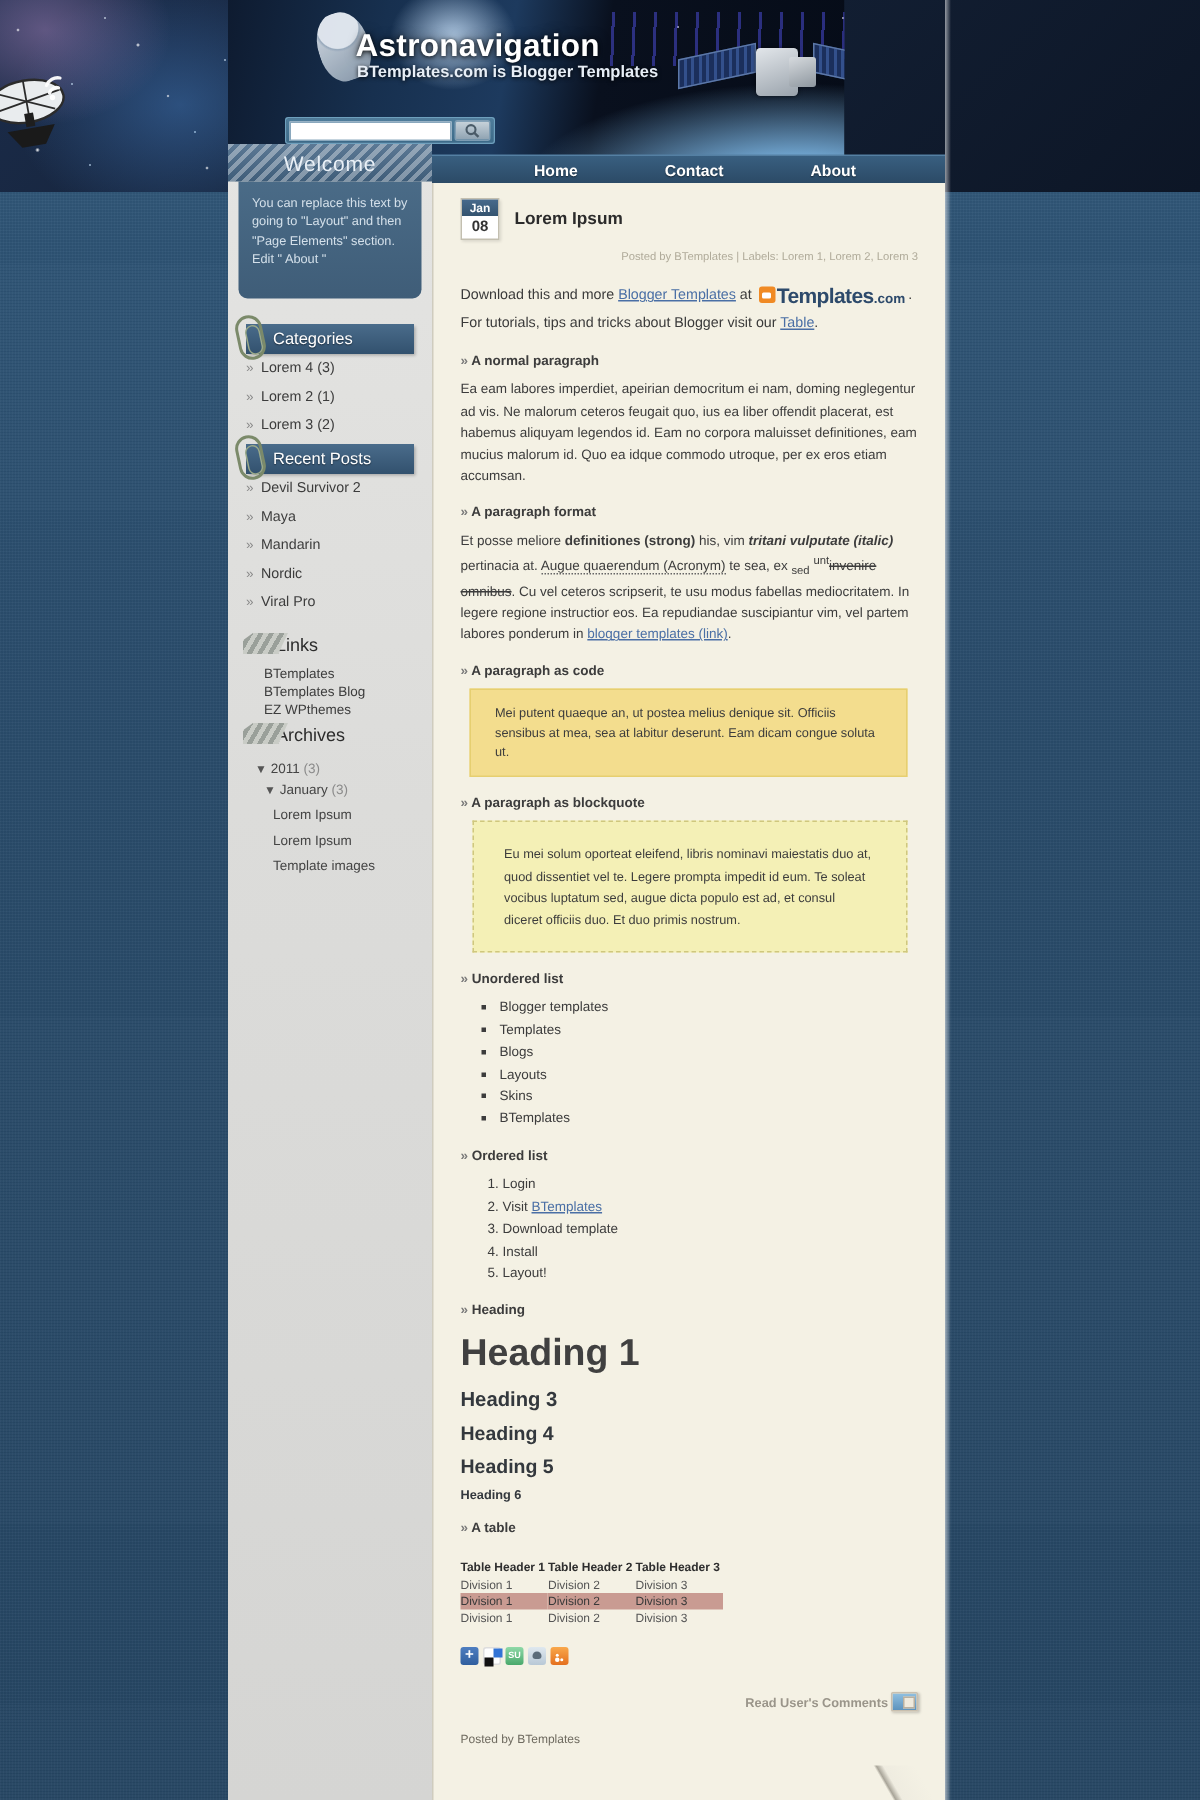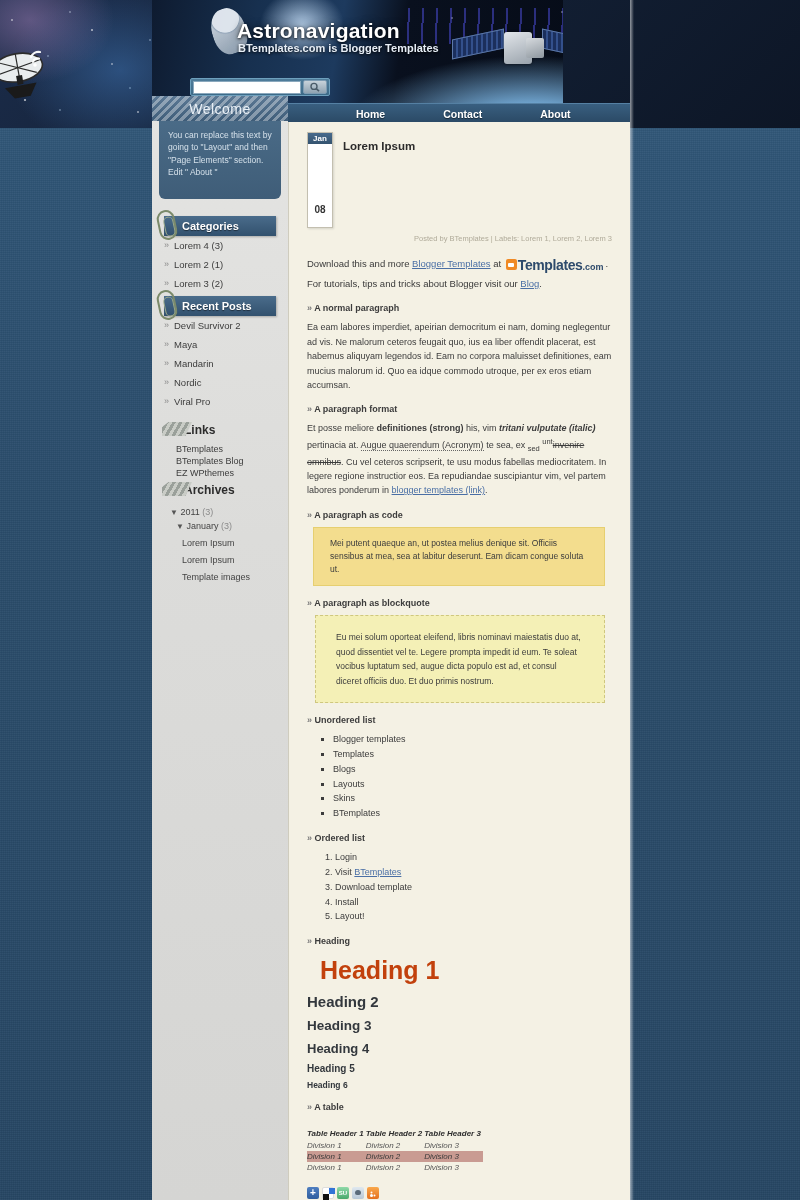--- a/index.html
+++ b/index.html
@@ -172,21 +172,21 @@
     padding:8px 9px; color:#d4e0ea; font-size:8.5px; line-height:1.45;
   }
   .widget{ position:absolute; left:0; width:136px; }
   .widget-head{
     position:relative; height:20px; margin-left:12px; width:112px;
     background:linear-gradient(180deg,#4a6c8b,#32516e);
     display:flex; align-items:center;
     box-shadow:1px 1px 2px rgba(0,0,0,.25);
   }
   .widget-head span{
-    color:#fff; font-size:11px; font-weight:bold; margin-left:18px;
+    color:#fff; font-size:11px; font-weight:normal; margin-left:18px;
     text-shadow:0 1px 1px rgba(0,0,0,.5);
   }
   .clip{
     position:absolute; left:-6px; top:-6px; width:18px; height:30px;
     border:2px solid #7b8a6a; border-radius:9px;
     transform:rotate(-12deg);
     background:transparent;
   }
   .clip:after{
     content:""; position:absolute; left:4px; top:5px; width:8px; height:18px;
@@ -228,21 +228,21 @@
   .post{ position:relative; padding:10px 18px 0 18px; }
   .post-head{ display:flex; align-items:flex-start; gap:10px; }
   .datebox{
     width:26px; border:1px solid #c3bfb0; background:#fff;
     text-align:center; box-shadow:1px 1px 2px rgba(0,0,0,.12);
   }
   .datebox .m{
     background:linear-gradient(180deg,#476a8c,#34536f); color:#fff;
     font-size:8px; font-weight:bold; padding:1px 0;
   }
-  .datebox .d{ color:#333; font-size:10px; font-weight:bold; padding:12px 0;margin-top:48px; }
+  .datebox .d{ color:#333; font-size:10px; font-weight:bold; padding:2px 0; }
   .post-title{
     font-size:11.5px; font-weight:bold; color:#2b2b2b; margin-top:8px;
   }
   .post-meta{
     text-align:right; font-size:7.5px; color:#b0ab9a; margin:6px 0 12px 0;
   }
   .intro{ font-size:9.5px; color:#3a3a3a; line-height:1.55; margin-bottom:12px; }
   .intro a{ color:#4a6fa5; }
   .btlogo{
     display:inline-flex; align-items:baseline; vertical-align:-3px; margin:0 2px;
@@ -271,27 +271,27 @@
   .quotebox{
     background:#f4f0b6; border:1px dashed #cfc77e;
     padding:14px 20px; font-size:8.5px; color:#3c3c3c; line-height:1.7;
     margin:4px 0 4px 8px; width:290px; min-height:64px;
   }
   ul.ul-demo{ margin:4px 0 4px 0; padding-left:26px; }
   ul.ul-demo li{ font-size:9px; color:#3c3c3c; line-height:1.65; list-style:square; }
   ol.ol-demo{ margin:4px 0 4px 0; padding-left:28px; }
   ol.ol-demo li{ font-size:9px; color:#3c3c3c; line-height:1.65; }
   ol.ol-demo a{ color:#4a6fa5; }
-  .h1d{ font-size:25px; font-weight:bold; color:#c2410c; margin:10px 0 8px 13px; }
+  .h1d{ font-size:25px; font-weight:bold; color:#404040; margin:10px 0 8px 0; }
   .h2d{ font-size:15px; font-weight:bold; color:#33383d; margin:8px 0 6px 0; }
   .h3d{ font-size:13.5px; font-weight:bold; color:#33383d; margin:8px 0 6px 0; }
   .h4d{ font-size:13px; font-weight:bold; color:#33383d; margin:8px 0 6px 0; }
-  .h5d{ font-size:10px; font-weight:bold; color:#33383d; margin:7px 0 5px 0; }
+  .h5d{ font-size:13px; font-weight:bold; color:#33383d; margin:7px 0 5px 0; }
   .h6d{ font-size:8.5px; font-weight:bold; color:#33383d; margin:6px 0 8px 0; }
-  table.demo{ border-collapse:collapse; font-size:8px; margin-top:16px;font-style:italic; }
+  table.demo{ border-collapse:collapse; font-size:8px; margin-top:16px; }
   table.demo th{
     text-align:left; font-weight:bold; color:#2e2e2e; padding:1px 2px 2px 0; font-size:8px;
   }
   table.demo td{ color:#555; padding:1px 22px 1px 0; font-size:8px; }
   table.demo tr.hl td{ background:#c99b92; color:#3a3a3a; }
   .social{ display:flex; gap:3px; margin:14px 0 4px 0; }
   .sicon{ width:12px; height:12px; border-radius:2px; position:relative; }
   .si-addthis{ background:linear-gradient(180deg,#4e7ec0,#2f5e9e); }
   .si-addthis:after{
     content:"+"; position:absolute; inset:0; color:#fff; font-size:10px;
@@ -491,21 +491,21 @@
       </div>
       <div class="post-title">Lorem Ipsum</div>
     </div>
     <div class="post-meta">Posted by BTemplates | Labels: Lorem 1, Lorem 2, Lorem 3</div>
 
     <div class="intro">
       <span>Download this and more </span><a href="#">Blogger Templates</a><span> at </span><span class="btlogo">
           <span class="mark"></span>
           <span class="bt">Templates</span>
           <span class="com">.com</span>
-        </span><span>. For tutorials, tips and tricks about Blogger visit our </span><a href="#">Blog</a><span>.</span>
+        </span><span>. For tutorials, tips and tricks about Blogger visit our </span><a href="#">Table</a><span>.</span>
     </div>
 
     <h4 class="sec">A normal paragraph</h4>
     <p class="body">Ea eam labores imperdiet, apeirian democritum ei nam, doming neglegentur ad vis. Ne malorum ceteros feugait quo, ius ea liber offendit placerat, est habemus aliquyam legendos id. Eam no corpora maluisset definitiones, eam mucius malorum id. Quo ea idque commodo utroque, per ex eros etiam accumsan.</p>
 
     <h4 class="sec">A paragraph format</h4>
     <p class="body"><span>Et posse meliore </span><b>definitiones (strong)</b><span> his, vim </span><b><i>tritani vulputate (italic)</i></b><span> pertinacia at. </span><abbr style="border-bottom:1px dotted #666;text-decoration:none;">Augue quaerendum (Acronym)</abbr><span> te sea, ex </span><sub>sed</sub><span> </span><sup>unt</sup><s>invenire omnibus</s><span>. Cu vel ceteros scripserit, te usu modus fabellas mediocritatem. In legere regione instructior eos. Ea repudiandae suscipiantur vim, vel partem labores ponderum in </span><a href="#">blogger templates (link)</a><span>.</span></p>
 
     <h4 class="sec">A paragraph as code</h4>
     <div class="codebox">Mei putent quaeque an, ut postea melius denique sit. Officiis sensibus at mea, sea at labitur deserunt. Eam dicam congue soluta ut.</div>
@@ -527,21 +527,20 @@
     <ol class="ol-demo">
       <li>Login</li>
       <li><span>Visit </span><a href="#">BTemplates</a></li>
       <li>Download template</li>
       <li>Install</li>
       <li>Layout!</li>
     </ol>
 
     <h4 class="sec">Heading</h4>
     <div class="h1d">Heading 1</div>
-    <div class="h2d">Heading 2</div>
     <div class="h3d">Heading 3</div>
     <div class="h4d">Heading 4</div>
     <div class="h5d">Heading 5</div>
     <div class="h6d">Heading 6</div>
 
     <h4 class="sec">A table</h4>
     <table class="demo">
       <thead>
         <tr>
           <th>Table Header 1</th>

